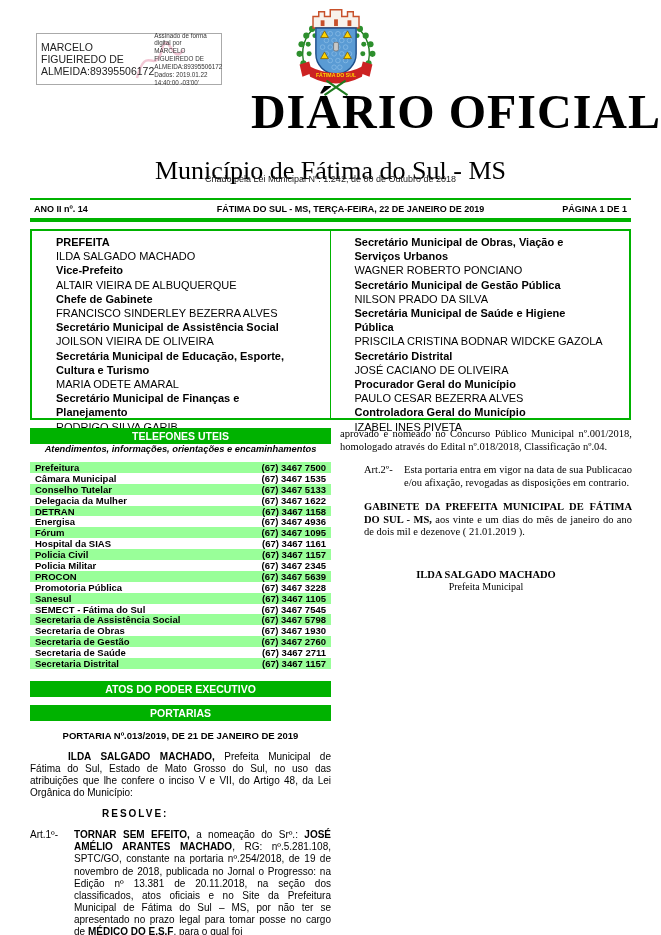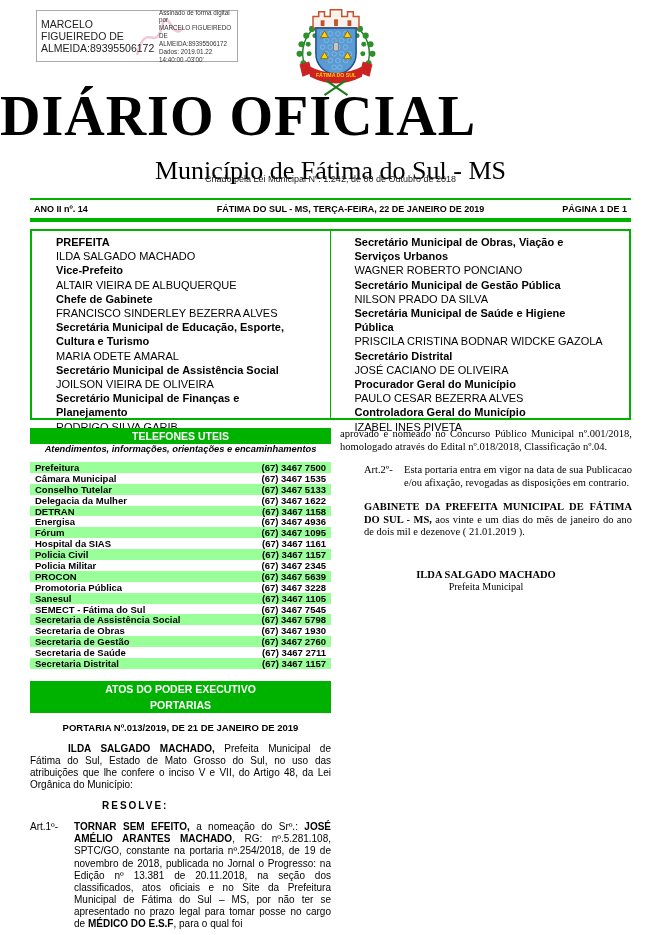--- a/index.html
+++ b/index.html
@@ -2,33 +2,33 @@
 <html><head>
 <meta charset="utf-8">
 <style>
   html,body{margin:0;padding:0;background:#e8e8e8;}
   .page{
     position:relative;width:661px;height:935px;background:#fff;margin:0 auto;
     font-family:"Liberation Sans",sans-serif;color:#000;overflow:hidden;
   }
   
   .sig-box{
-    position:absolute;left:36px;top:10px;width:202px;height:52px;
+    position:absolute;left:36px;top:33px;width:186px;height:52px;
     border:1px solid #aaa;display:flex;align-items:center;padding:2px 4px;box-sizing:border-box;
     background:#fff;
   }
   .sig-squiggle{position:absolute;left:92px;top:2px;opacity:.85;}
   .sig-name{width:118px;font-size:10.5px;line-height:1.15;color:#222;z-index:1;}
   .sig-details{flex:1;font-size:6.3px;line-height:1.25;color:#333;z-index:1;}
   
   .crest{position:absolute;left:288px;top:4px;}
   
   .h1{
-    position:absolute;top:84px;left:0;width:100%;text-align:left;
-    font-family:"Liberation Serif",serif;font-weight:bold;font-size:56px;letter-spacing:1px;
+    position:absolute;top:84px;left:0;width:100%;text-align:right;
+    font-family:"Liberation Serif",serif;font-weight:bold;font-size:48px;letter-spacing:1px;
   }
   .h2{
     position:absolute;top:156px;left:0;width:100%;text-align:center;
     font-family:"Liberation Serif",serif;font-size:26px;
   }
   .law-line{position:absolute;top:174px;left:0;width:100%;text-align:center;font-size:9px;color:#222;}
   
   .edition{
     position:absolute;top:198px;left:30px;width:601px;
     border-top:2px solid var(--green);border-bottom:4px solid var(--green);
@@ -56,21 +56,21 @@
     font-size:10.5px;padding:2px 0;
   }
   .phones-sub{text-align:center;font-size:9.3px;font-weight:bold;font-style:italic;}
   .phone-table{margin-top:8px;}
   .phone-table > div{
     display:flex;justify-content:space-between;align-items:center;
     height:10.9px;font-size:9.5px;font-weight:bold;padding:0 5px;
   }
   .phone-table > div:nth-of-type(odd){background:var(--lightgreen);}
   .bar-atos{margin-top:12px;}
-  .bar-portarias{}
+  .bar-portarias{margin-top:8px;}
   .portaria-title{margin-top:9px;text-align:center;font-size:9.5px;font-weight:bold;}
   .para{font-size:10px;line-height:12.1px;text-align:justify;}
   .intro{margin-top:10px;text-indent:38px;}
   .resolve{margin-top:9px;margin-left:72px;font-weight:bold;font-size:10px;letter-spacing:2px;}
   .art1{margin-top:10px;display:flex;}
   .art1 .lbl{width:44px;font-size:10px;font-weight:normal;flex:none;}
   .art1 .txt{flex:1;}
   
   .cont{text-align:justify;}
   .art2{margin-top:11px;display:flex;padding-left:24px;}
@@ -197,27 +197,27 @@
           <div class="off-role">Vice-Prefeito</div>
           <div class="off-name">ALTAIR VIEIRA DE ALBUQUERQUE</div>
         </div>
 
         <div>
           <div class="off-role">Chefe de Gabinete</div>
           <div class="off-name">FRANCISCO SINDERLEY BEZERRA ALVES</div>
         </div>
 
         <div>
+          <div class="off-role">Secretário Municipal de Assistência Social</div>
+          <div class="off-name">JOILSON VIEIRA DE OLIVEIRA</div>
+        </div>
+
+        <div>
           <div class="off-role">Secretária Municipal de Educação, Esporte, Cultura e Turismo</div>
           <div class="off-name">MARIA ODETE AMARAL</div>
-        </div>
-
-        <div>
-          <div class="off-role">Secretário Municipal de Assistência Social</div>
-          <div class="off-name">JOILSON VIEIRA DE OLIVEIRA</div>
         </div>
 
         <div>
           <div class="off-role">Secretário Municipal de Finanças e Planejamento</div>
           <div class="off-name">RODRIGO SILVA GARIB</div>
         </div>
       </div>
     <div class="off-col">
 
         <div>

